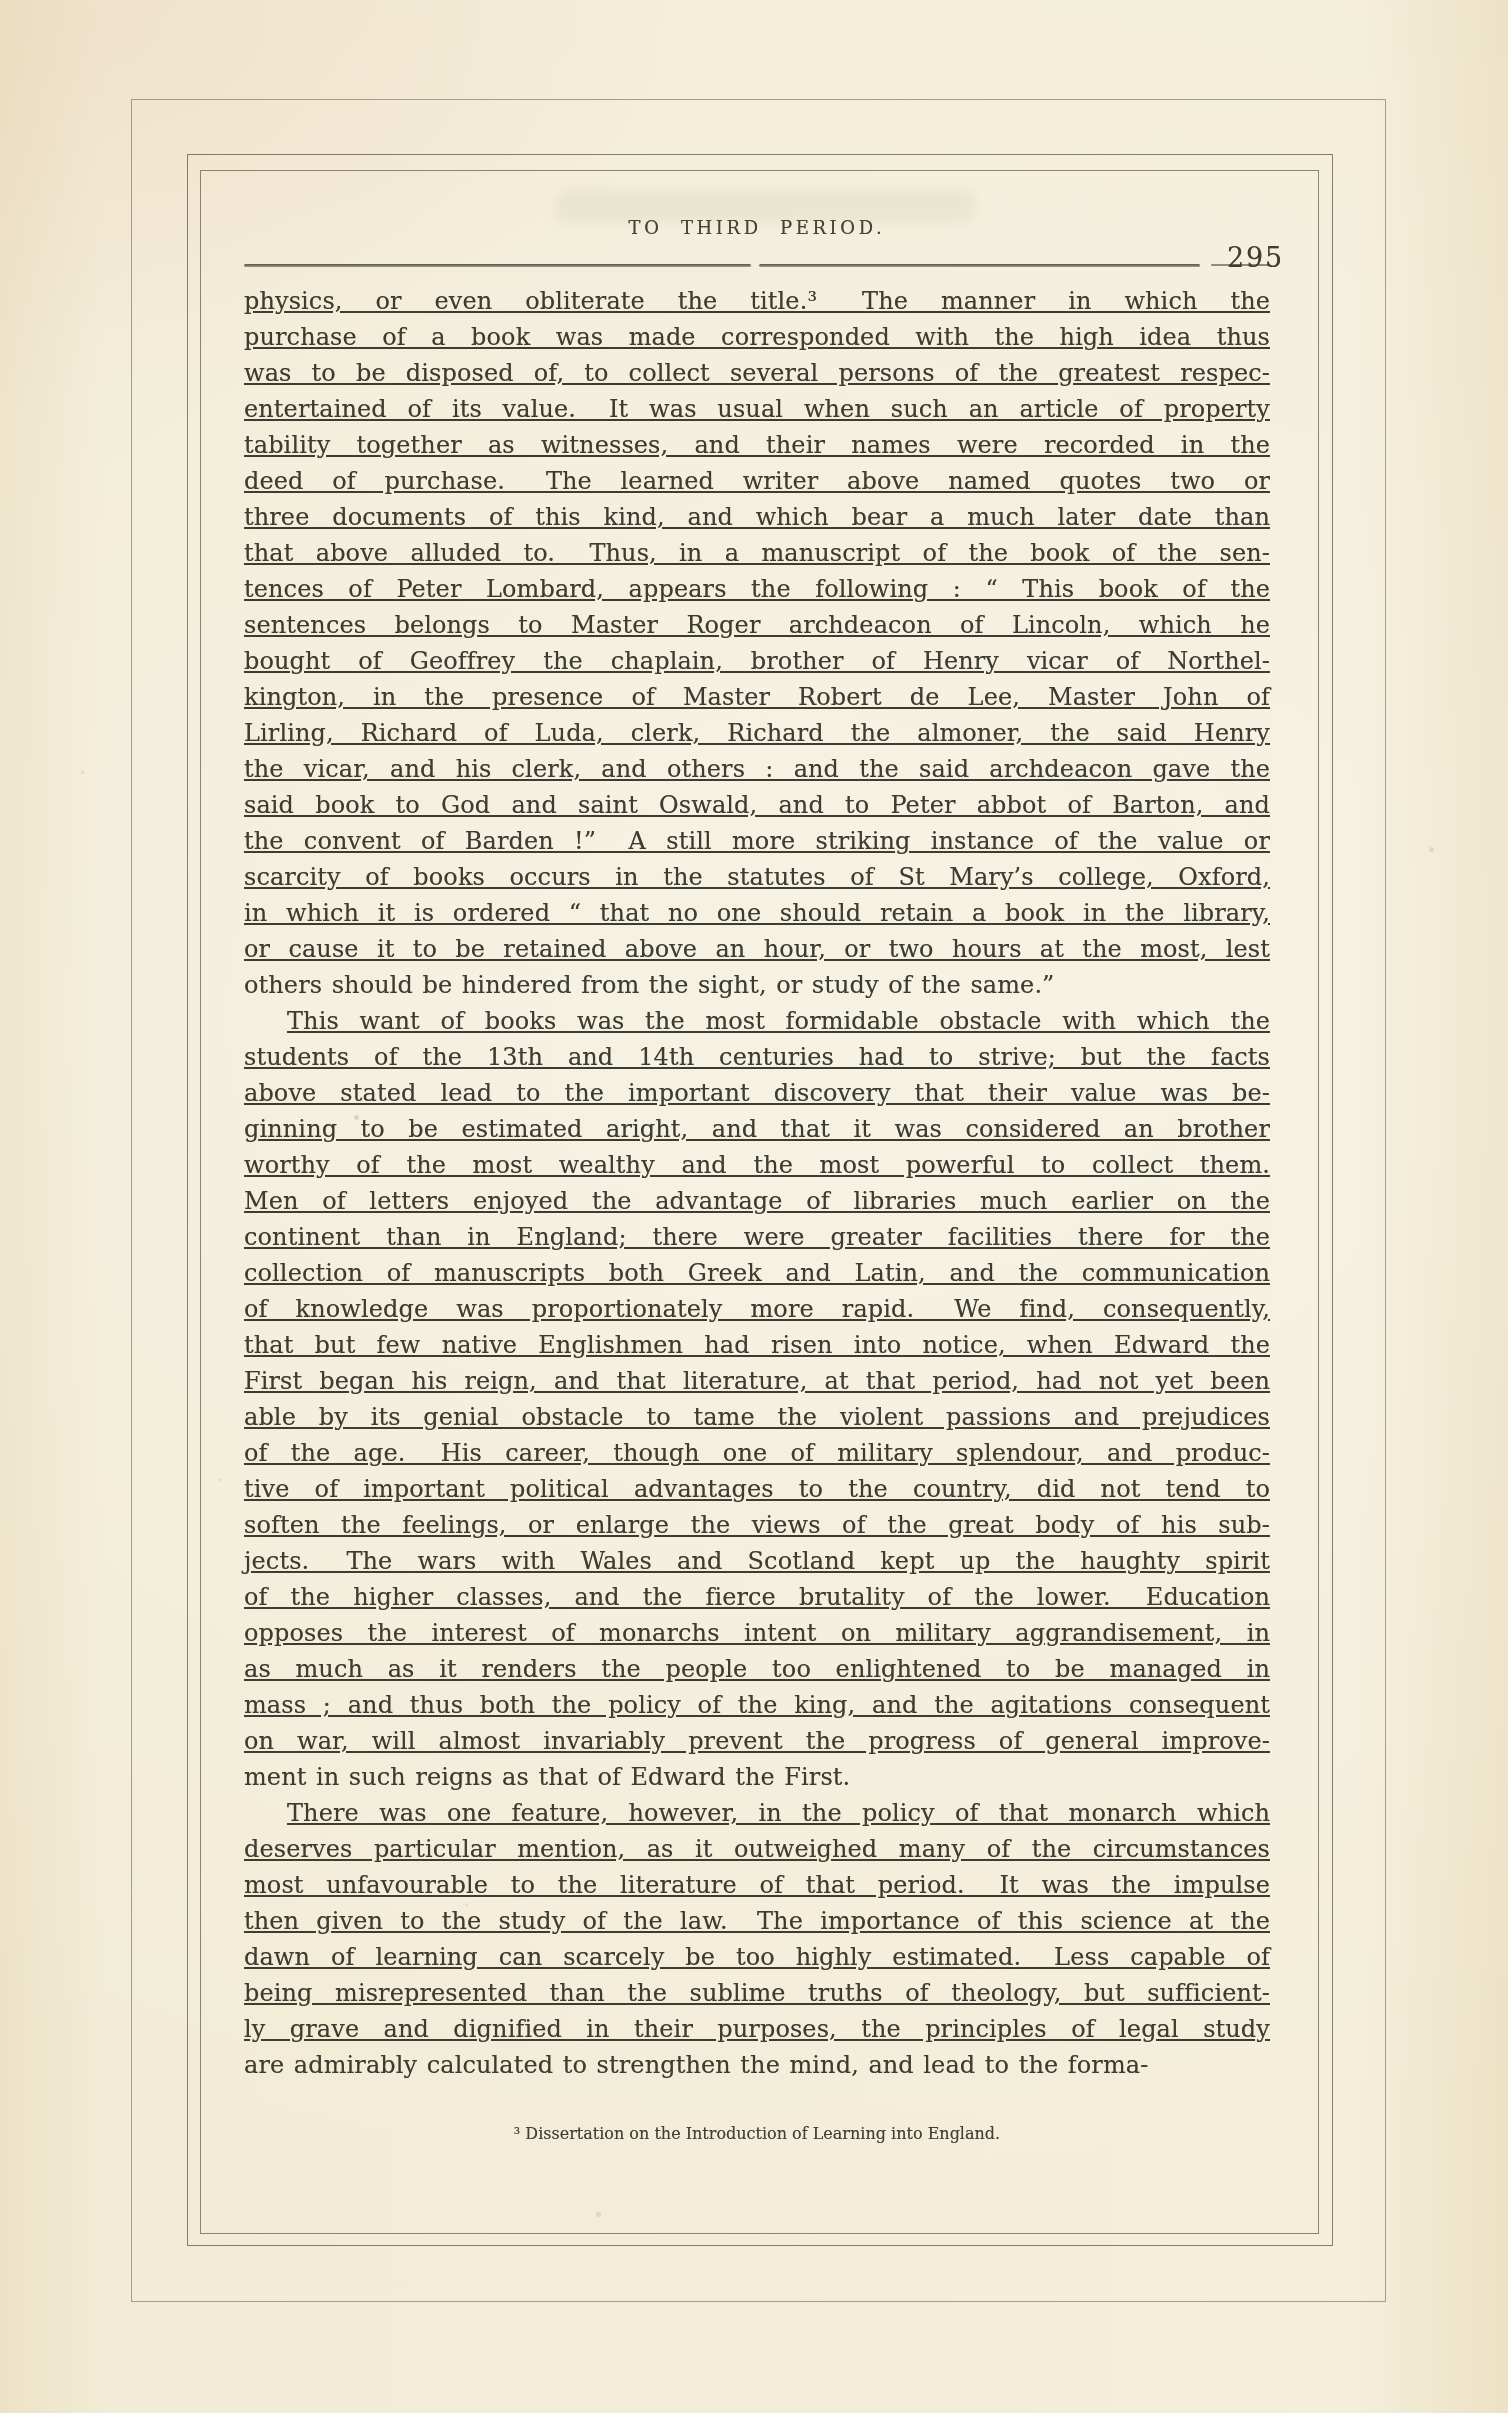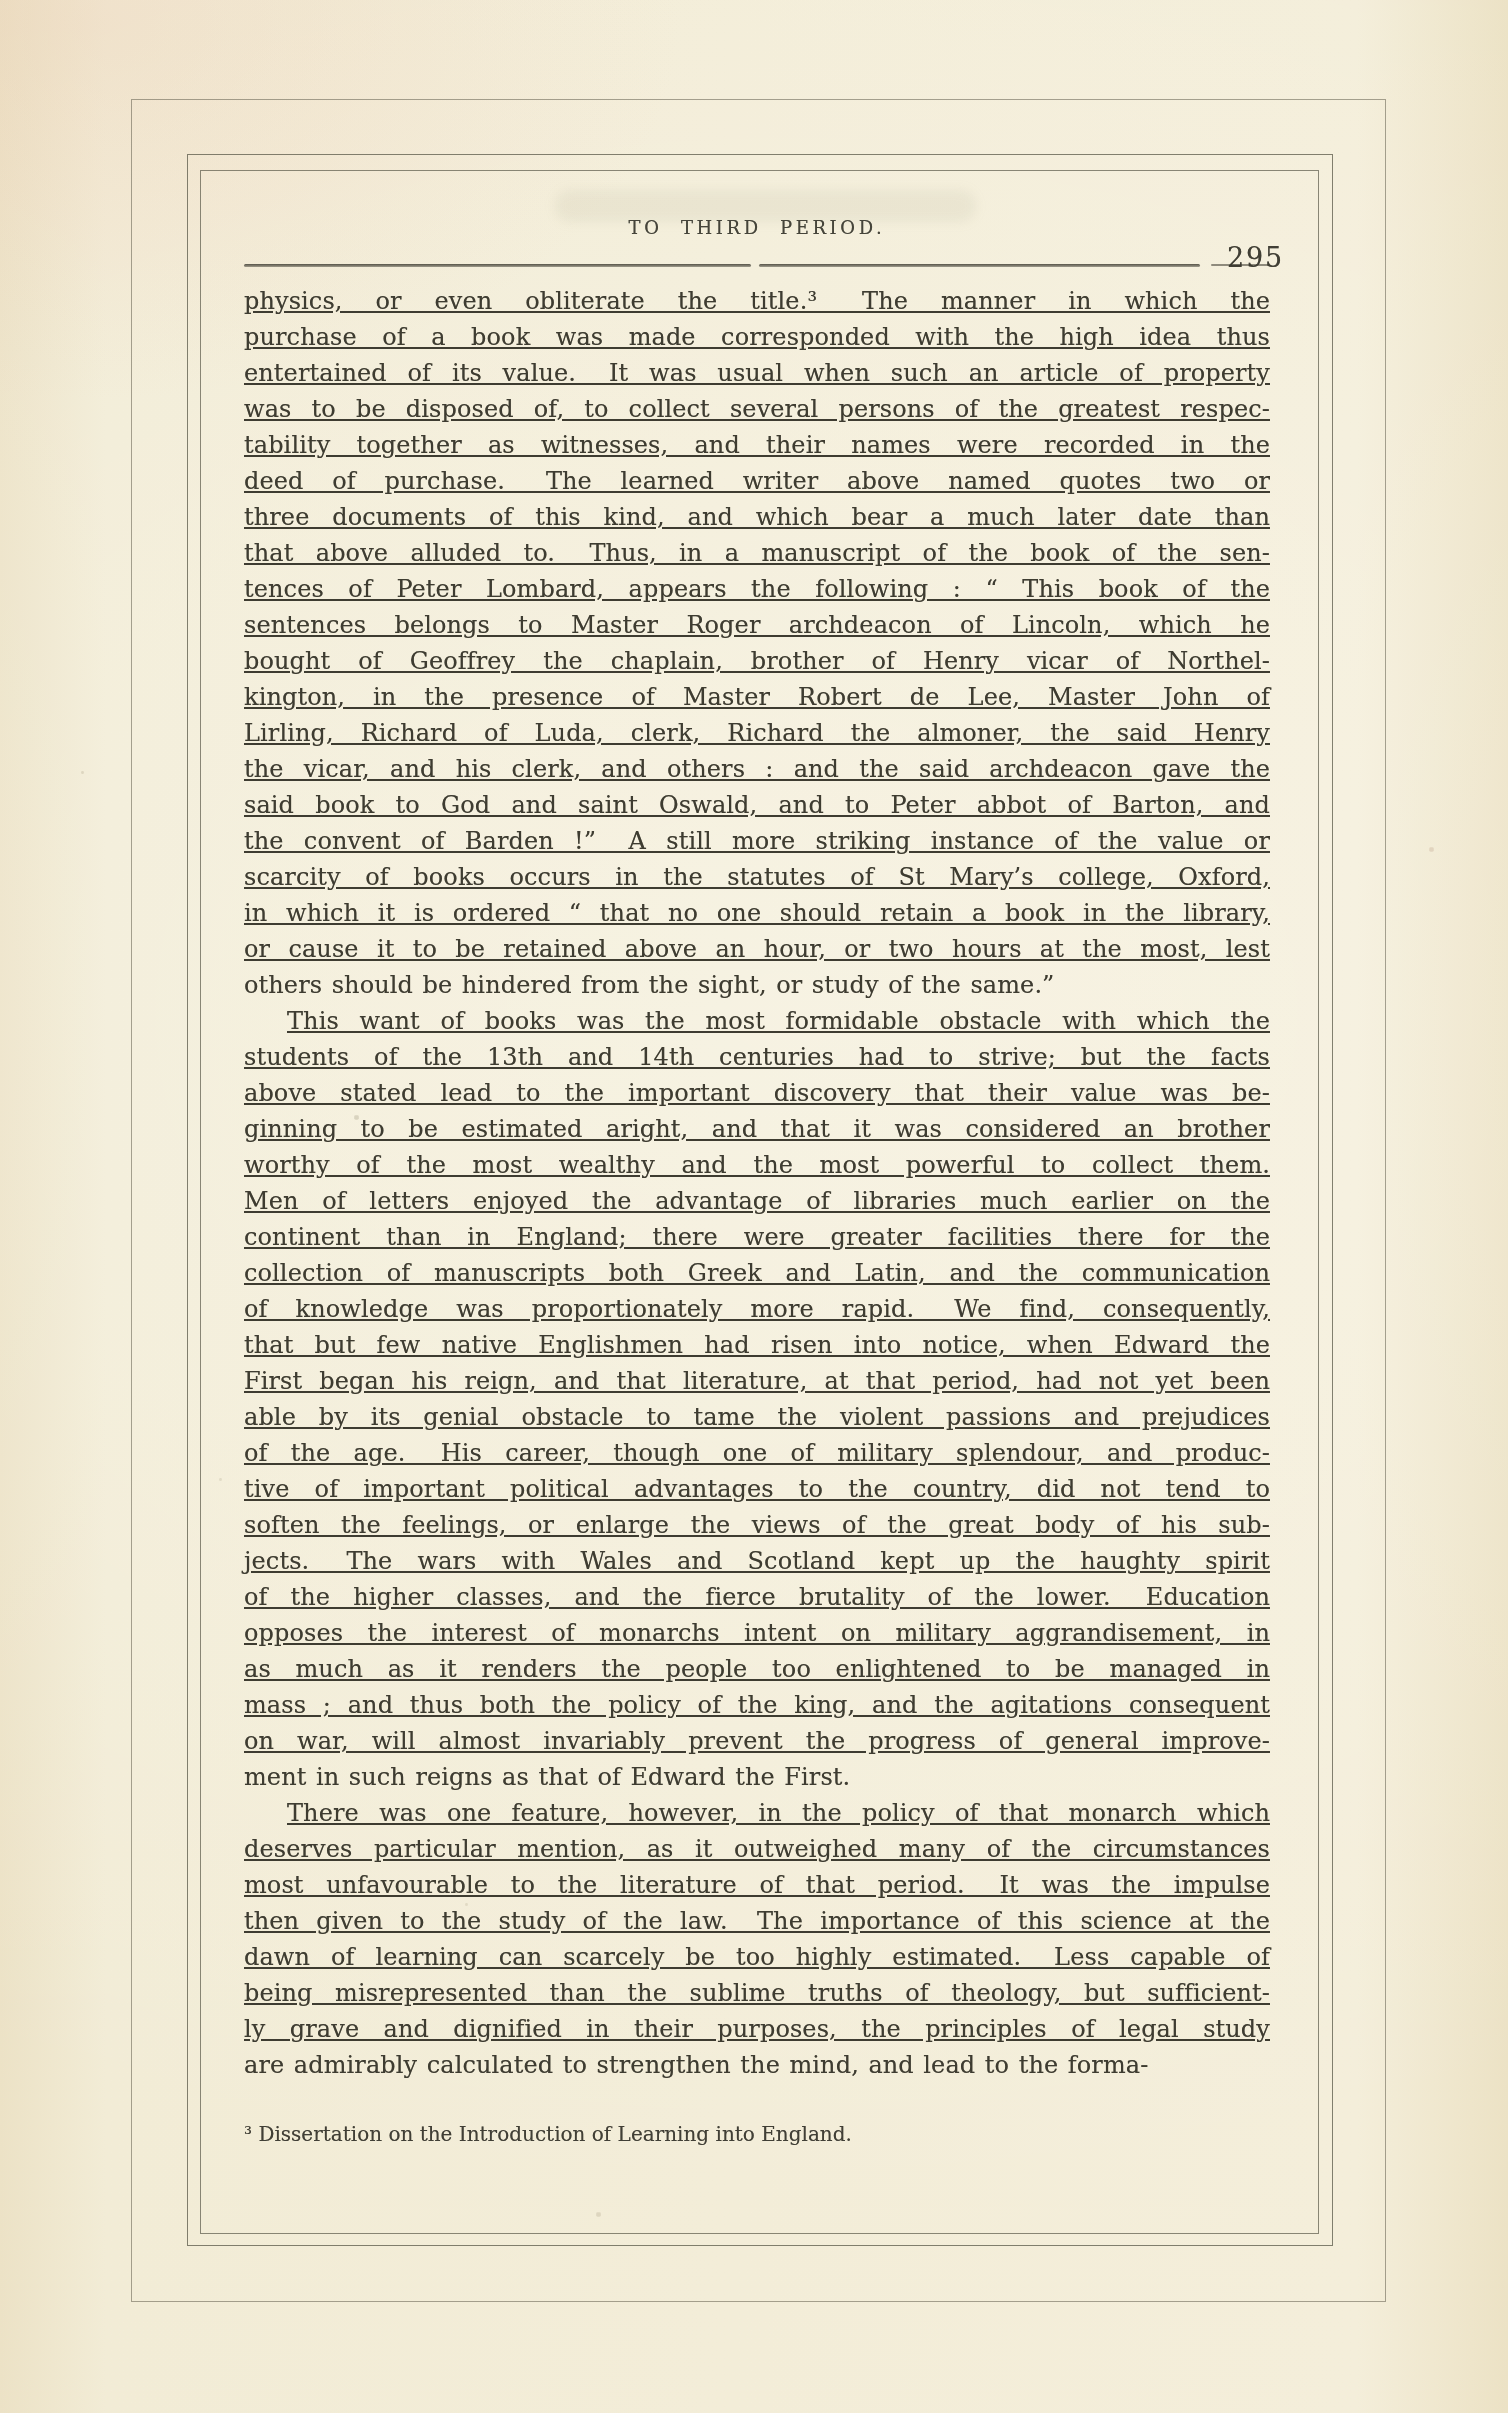--- a/index.html
+++ b/index.html
@@ -65,21 +65,21 @@
     position:absolute;left:244px;top:283px;width:1026px;
     font-size:24px;color:#3e3c31;letter-spacing:0.1px;word-spacing:1.8px;
     text-shadow:0 0 0.5px rgba(62,60,49,0.5);
   }
   .body-text .line{height:36px;line-height:36px;overflow:visible;}
   .body-text .jl{text-align:justify;text-align-last:justify;text-decoration:underline;}
   .body-text .ll{text-align:left;text-align-last:left;}
   .body-text .ind{text-indent:43px;}
   .footnote{
     position:absolute;left:244px;top:2119px;width:1026px;height:30px;
-    line-height:30px;font-size:20px;color:#413f36;
+    line-height:30px;text-align:center;font-size:16px;color:#413f36;
     text-shadow:0 0 0.4px rgba(65,63,54,0.5);
   }
 </style>
 </head>
 <body>
 
 <div class="page">
 
   <div class="bleed-smudge"></div>
   <div class="specks"></div>
@@ -92,22 +92,22 @@
 
   <div class="page-number">295</div>
 
   <div class="rule-a"></div>
   <div class="rule-b"></div>
   <div class="rule-c"></div>
 
   <div class="body-text">
       <div class="line jl">physics, or even obliterate the title.³  The manner in which the</div>
       <div class="line jl">purchase of a book was made corresponded with the high idea thus</div>
+      <div class="line jl">was to be disposed of, to collect several persons of the greatest respec-</div>
       <div class="line jl">entertained of its value.  It was usual when such an article of property</div>
-      <div class="line jl">was to be disposed of, to collect several persons of the greatest respec-</div>
       <div class="line jl">tability together as witnesses, and their names were recorded in the</div>
       <div class="line jl">deed of purchase.  The learned writer above named quotes two or</div>
       <div class="line jl">three documents of this kind, and which bear a much later date than</div>
       <div class="line jl">that above alluded to.  Thus, in a manuscript of the book of the sen-</div>
       <div class="line jl">tences of Peter Lombard, appears the following : “ This book of the</div>
       <div class="line jl">sentences belongs to Master Roger archdeacon of Lincoln, which he</div>
       <div class="line jl">bought of Geoffrey the chaplain, brother of Henry vicar of Northel-</div>
       <div class="line jl">kington, in the presence of Master Robert de Lee, Master John of</div>
       <div class="line jl">Lirling, Richard of Luda, clerk, Richard the almoner, the said Henry</div>
       <div class="line jl">the vicar, and his clerk, and others : and the said archdeacon gave the</div>

